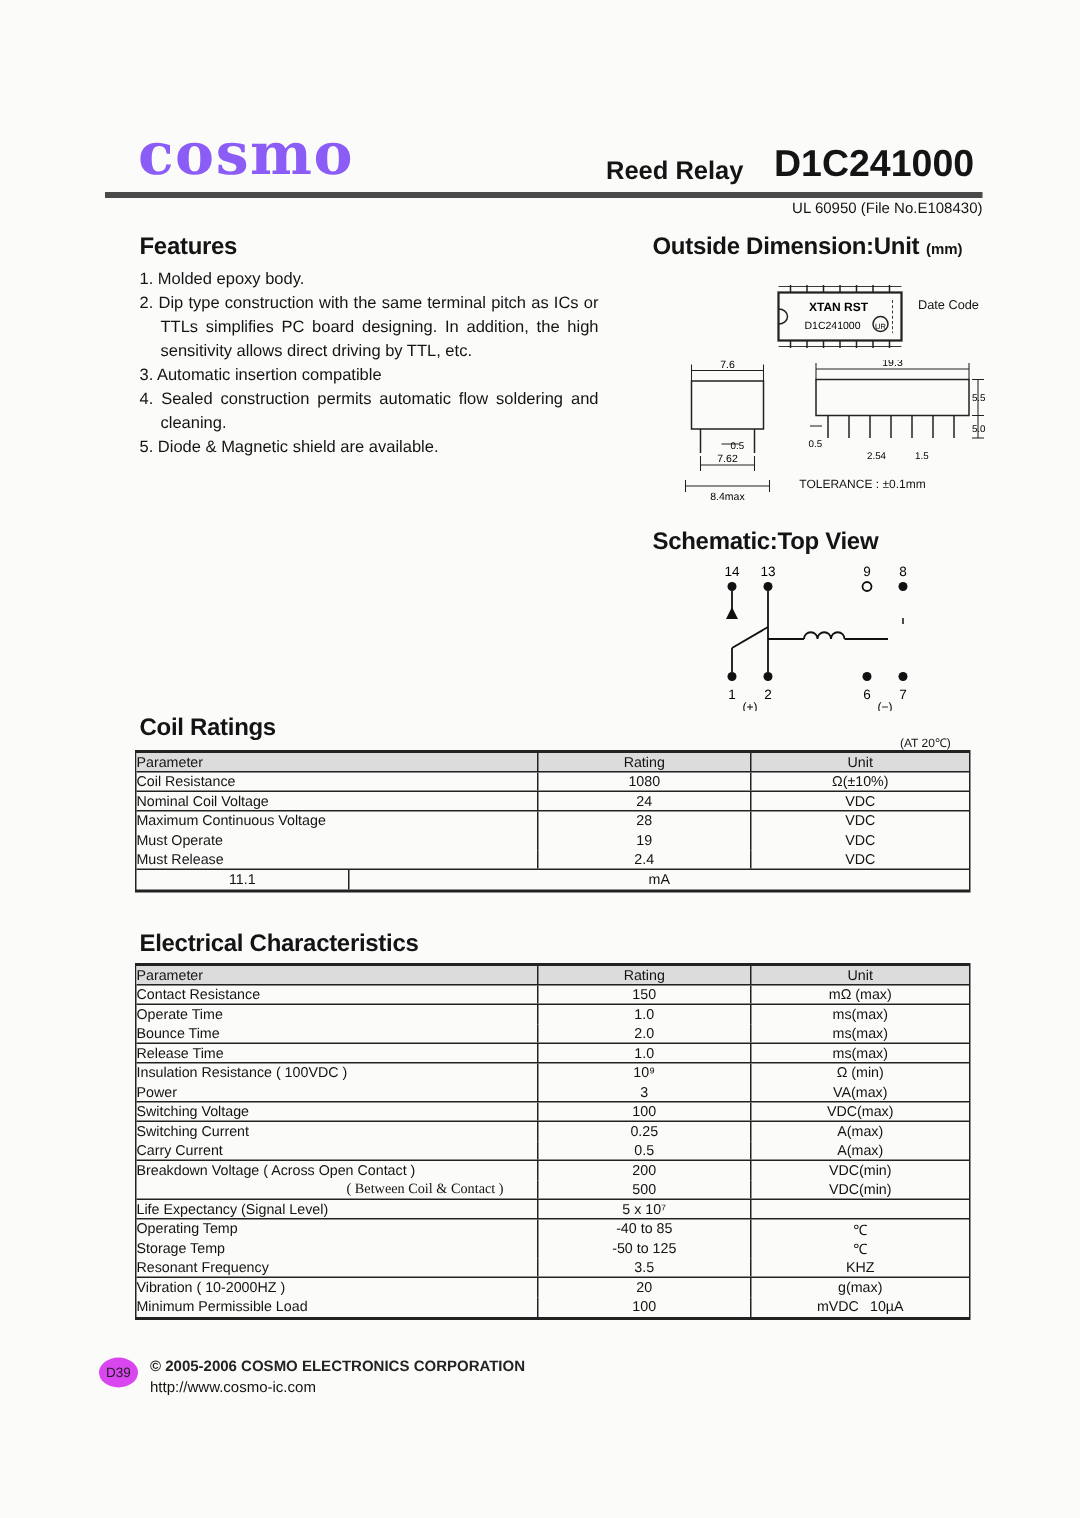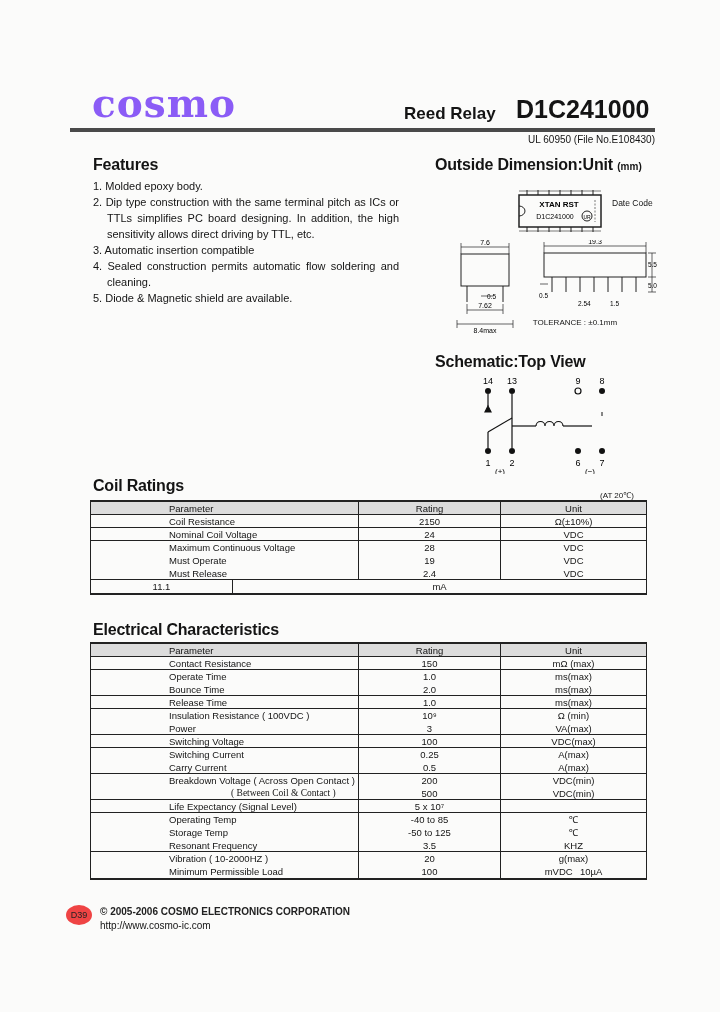--- a/index.html
+++ b/index.html
@@ -26,27 +26,27 @@
   
   .pkg-wrap{left:505px;top:188px;width:160px;height:46px;}
   .datecode{left:612px;top:198px;font-size:8.5px;}
   .tol-note{left:505px;top:318px;width:140px;text-align:center;font-size:8px;}
   
   .dtable{left:90px;width:555px;border:1px solid #222;border-top:2px solid #222;border-bottom:2px solid #222;}
   .trow{display:flex;height:13px;align-items:center;box-sizing:border-box;}
   .trow.thead{background:#dcdcdc;border-bottom:1px solid #222;}
   .trow.sep{border-bottom:1px solid #222;}
   .tcell{font-size:9.5px;box-sizing:border-box;white-space:nowrap;overflow:visible;}
-  .c0{width:268px;padding-left:78px;border-right:1px solid #222;height:100%;display:flex;align-items:center;}
+  .c0{width:268px;border-right:1px solid #222;height:100%;display:flex;align-items:center;}
   .c0.indent{padding-left:140px;font-family:Liberation Serif, serif;}
   .c1{width:142px;text-align:center;border-right:1px solid #222;height:100%;display:flex;align-items:center;justify-content:center;}
   .c2{flex:1;text-align:center;height:100%;display:flex;align-items:center;justify-content:center;}
   .cond{left:600px;top:489px;font-size:8px;}
   
-  .badge{left:66px;top:905px;width:26px;height:20px;background:#ef4444;border-radius:50%;
+  .badge{left:66px;top:905px;width:26px;height:20px;background:#d946ef;border-radius:50%;
          display:flex;align-items:center;justify-content:center;font-size:9px;color:#222;}
   .copyright{left:100px;top:906px;font-size:10px;font-weight:bold;color:#222;}
   .website{left:100px;top:920px;font-size:10px;}
   svg text{font-family:"Liberation Sans",sans-serif;}
 </style>
 </head>
 <body>
 
 <div class="abs logo">cosmo</div>
 <div class="abs prod-type">Reed Relay</div>
@@ -201,21 +201,21 @@
 <div class="abs sec-title" style="left:93px;top:477px;">Coil Ratings</div>
 <div class="abs cond">(AT 20℃)</div>
 <div class="abs dtable" style="top:500px;">
     <div class="trow thead">
       <div class="tcell c0">Parameter</div>
       <div class="tcell c1">Rating</div>
       <div class="tcell c2">Unit</div>
     </div>
     <div class="trow sep">
       <div class="tcell c0">Coil Resistance</div>
-      <div class="tcell c1">2150</div>
+      <div class="tcell c1">1080</div>
       <div class="tcell c2">Ω(±10%)</div>
     </div>
     <div class="trow sep">
       <div class="tcell c0">Nominal Coil Voltage</div>
       <div class="tcell c1">24</div>
       <div class="tcell c2">VDC</div>
     </div>
     <div class="trow">
       <div class="tcell c0">Maximum Continuous Voltage</div>
       <div class="tcell c1">28</div>

